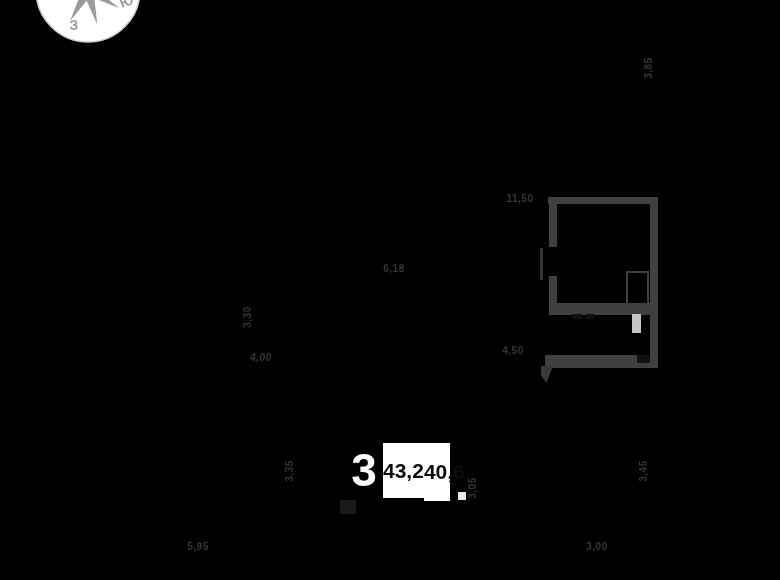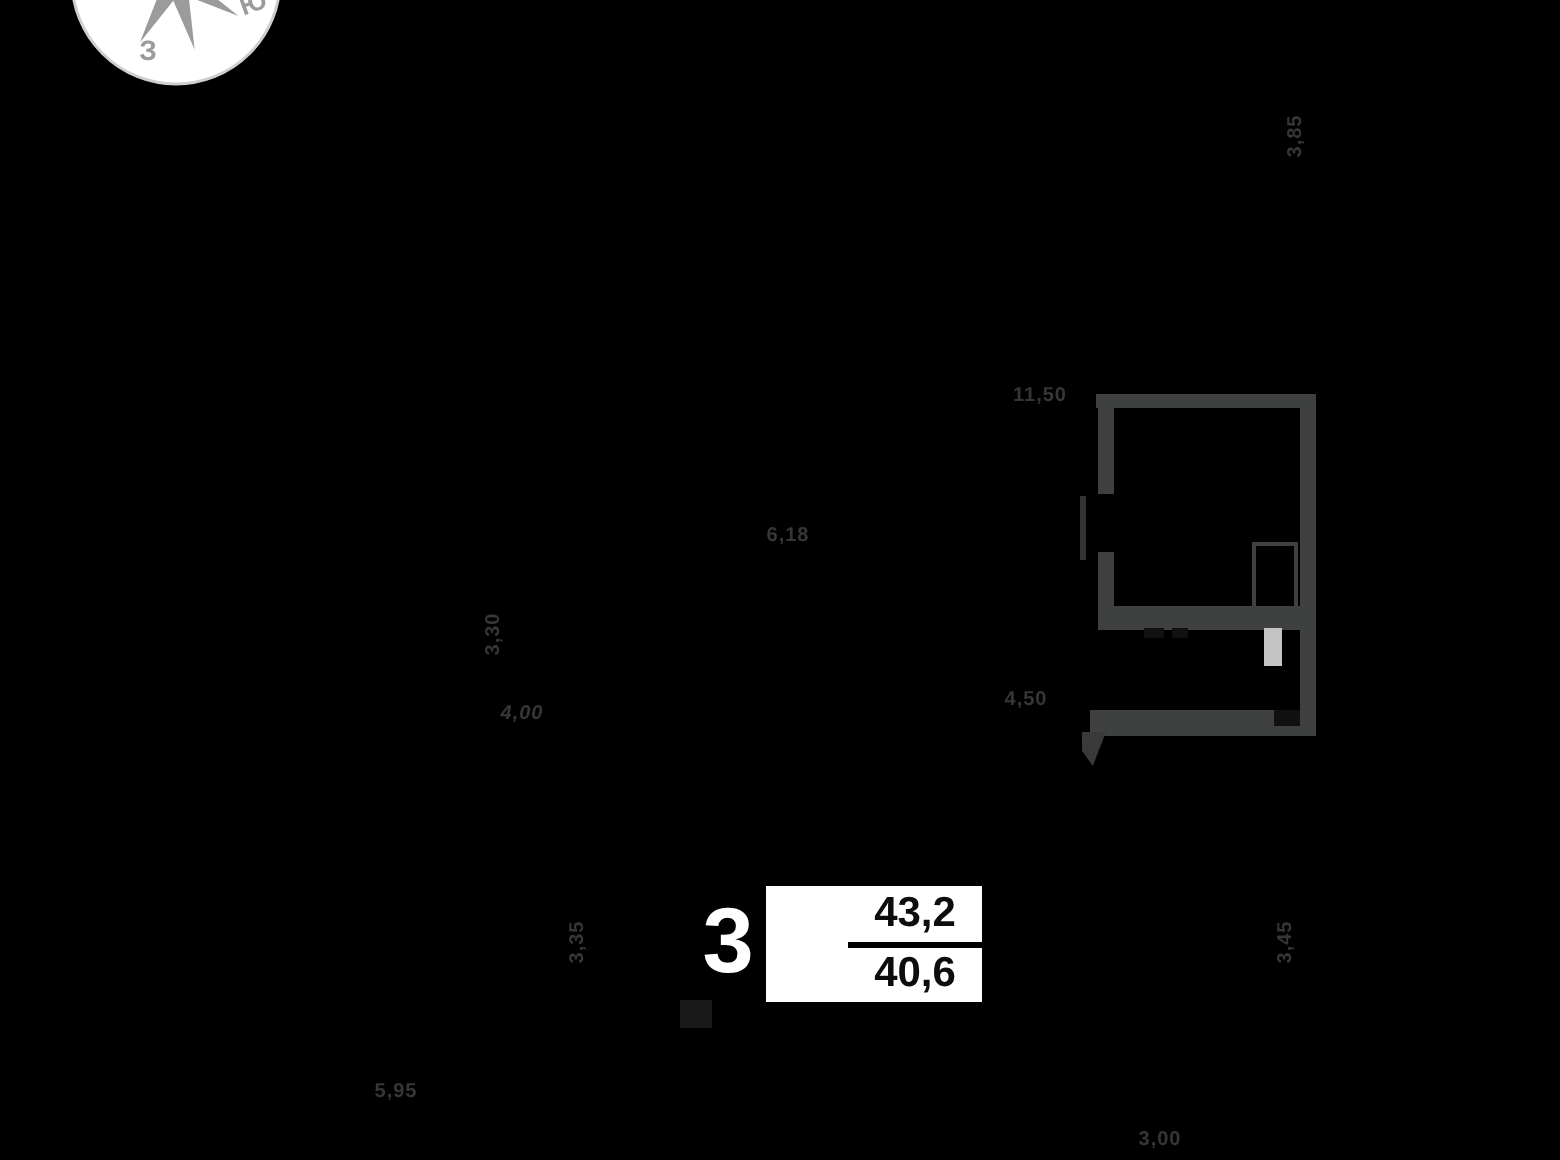--- a/index.html
+++ b/index.html
@@ -70,22 +70,21 @@
     text-align: center;
   }
   .area-table {
     position: absolute;
     left: 383px;
     top: 443px;
     width: 67px;
     height: 58px;
     background: #fff;
     display: flex;
-    flex-direction: column;
-    padding-left: 41px;
+    flex-direction: row;
   }
   .area-cell {
     flex: 1;
     display: flex;
     align-items: center;
     justify-content: center;
     color: #0d0d0d;
     font-size: 21px;
     font-weight: 700;
   }
@@ -134,21 +133,21 @@
   <span class="dim v" style="left:648px; top:68px;">3,85</span>
   <span class="dim" style="left:520px; top:198px;">11,50</span>
   <span class="dim" style="left:394px; top:268px;">6,18</span>
   <span class="dim v" style="left:247px; top:317px;">3,30</span>
   <span class="dim" style="left:261px; top:357px;font-style:italic;">4,00</span>
   <span class="dim" style="left:513px; top:350px;">4,50</span>
   <span class="dim v" style="left:289px; top:471px;">3,35</span>
   <span class="dim v" style="left:472px; top:488px;">3,05</span>
   <span class="dim v" style="left:643px; top:471px;">3,45</span>
   <span class="dim" style="left:198px; top:546px;">5,95</span>
-  <span class="dim" style="left:580px; top:546px;margin-top:24px;">3,00</span>
+  <span class="dim" style="left:597px; top:546px;">3,00</span>
 
   <div class="unit-number">3</div>
   <div class="area-table">
     <div class="area-cell top">43,2</div>
     <div class="area-cell">40,6</div>
   </div>
 
 </div>
 
 </body></html>

